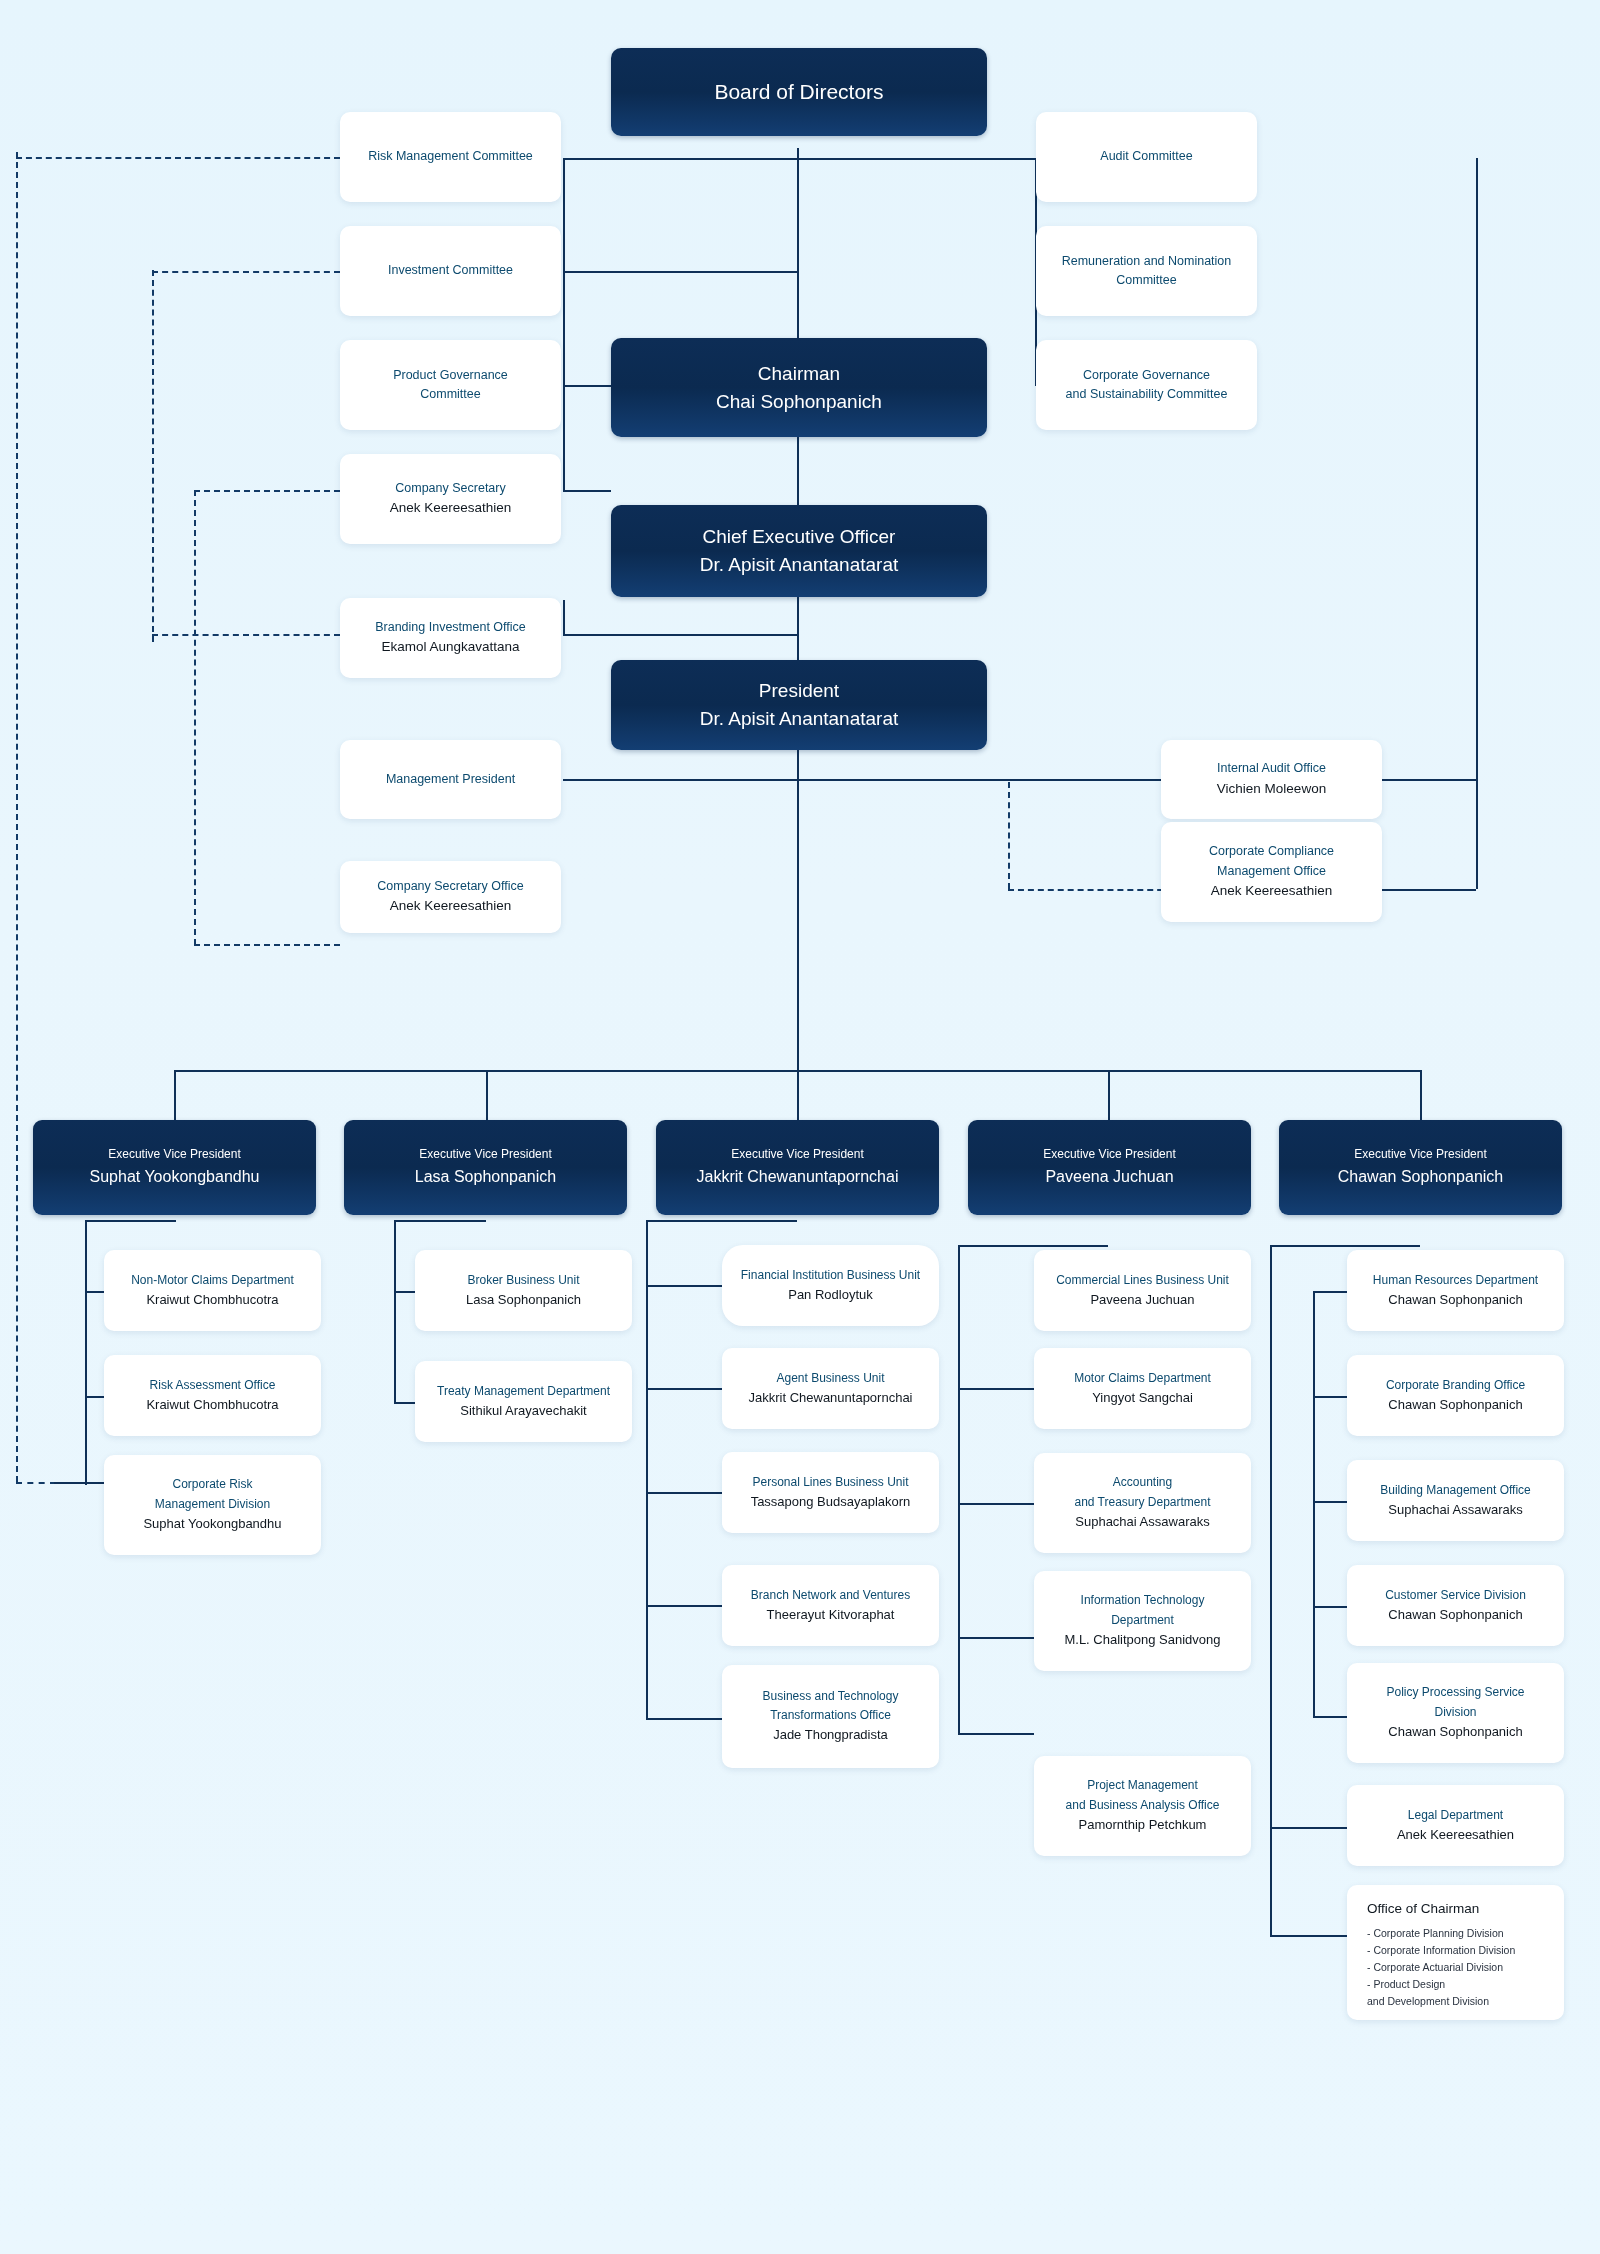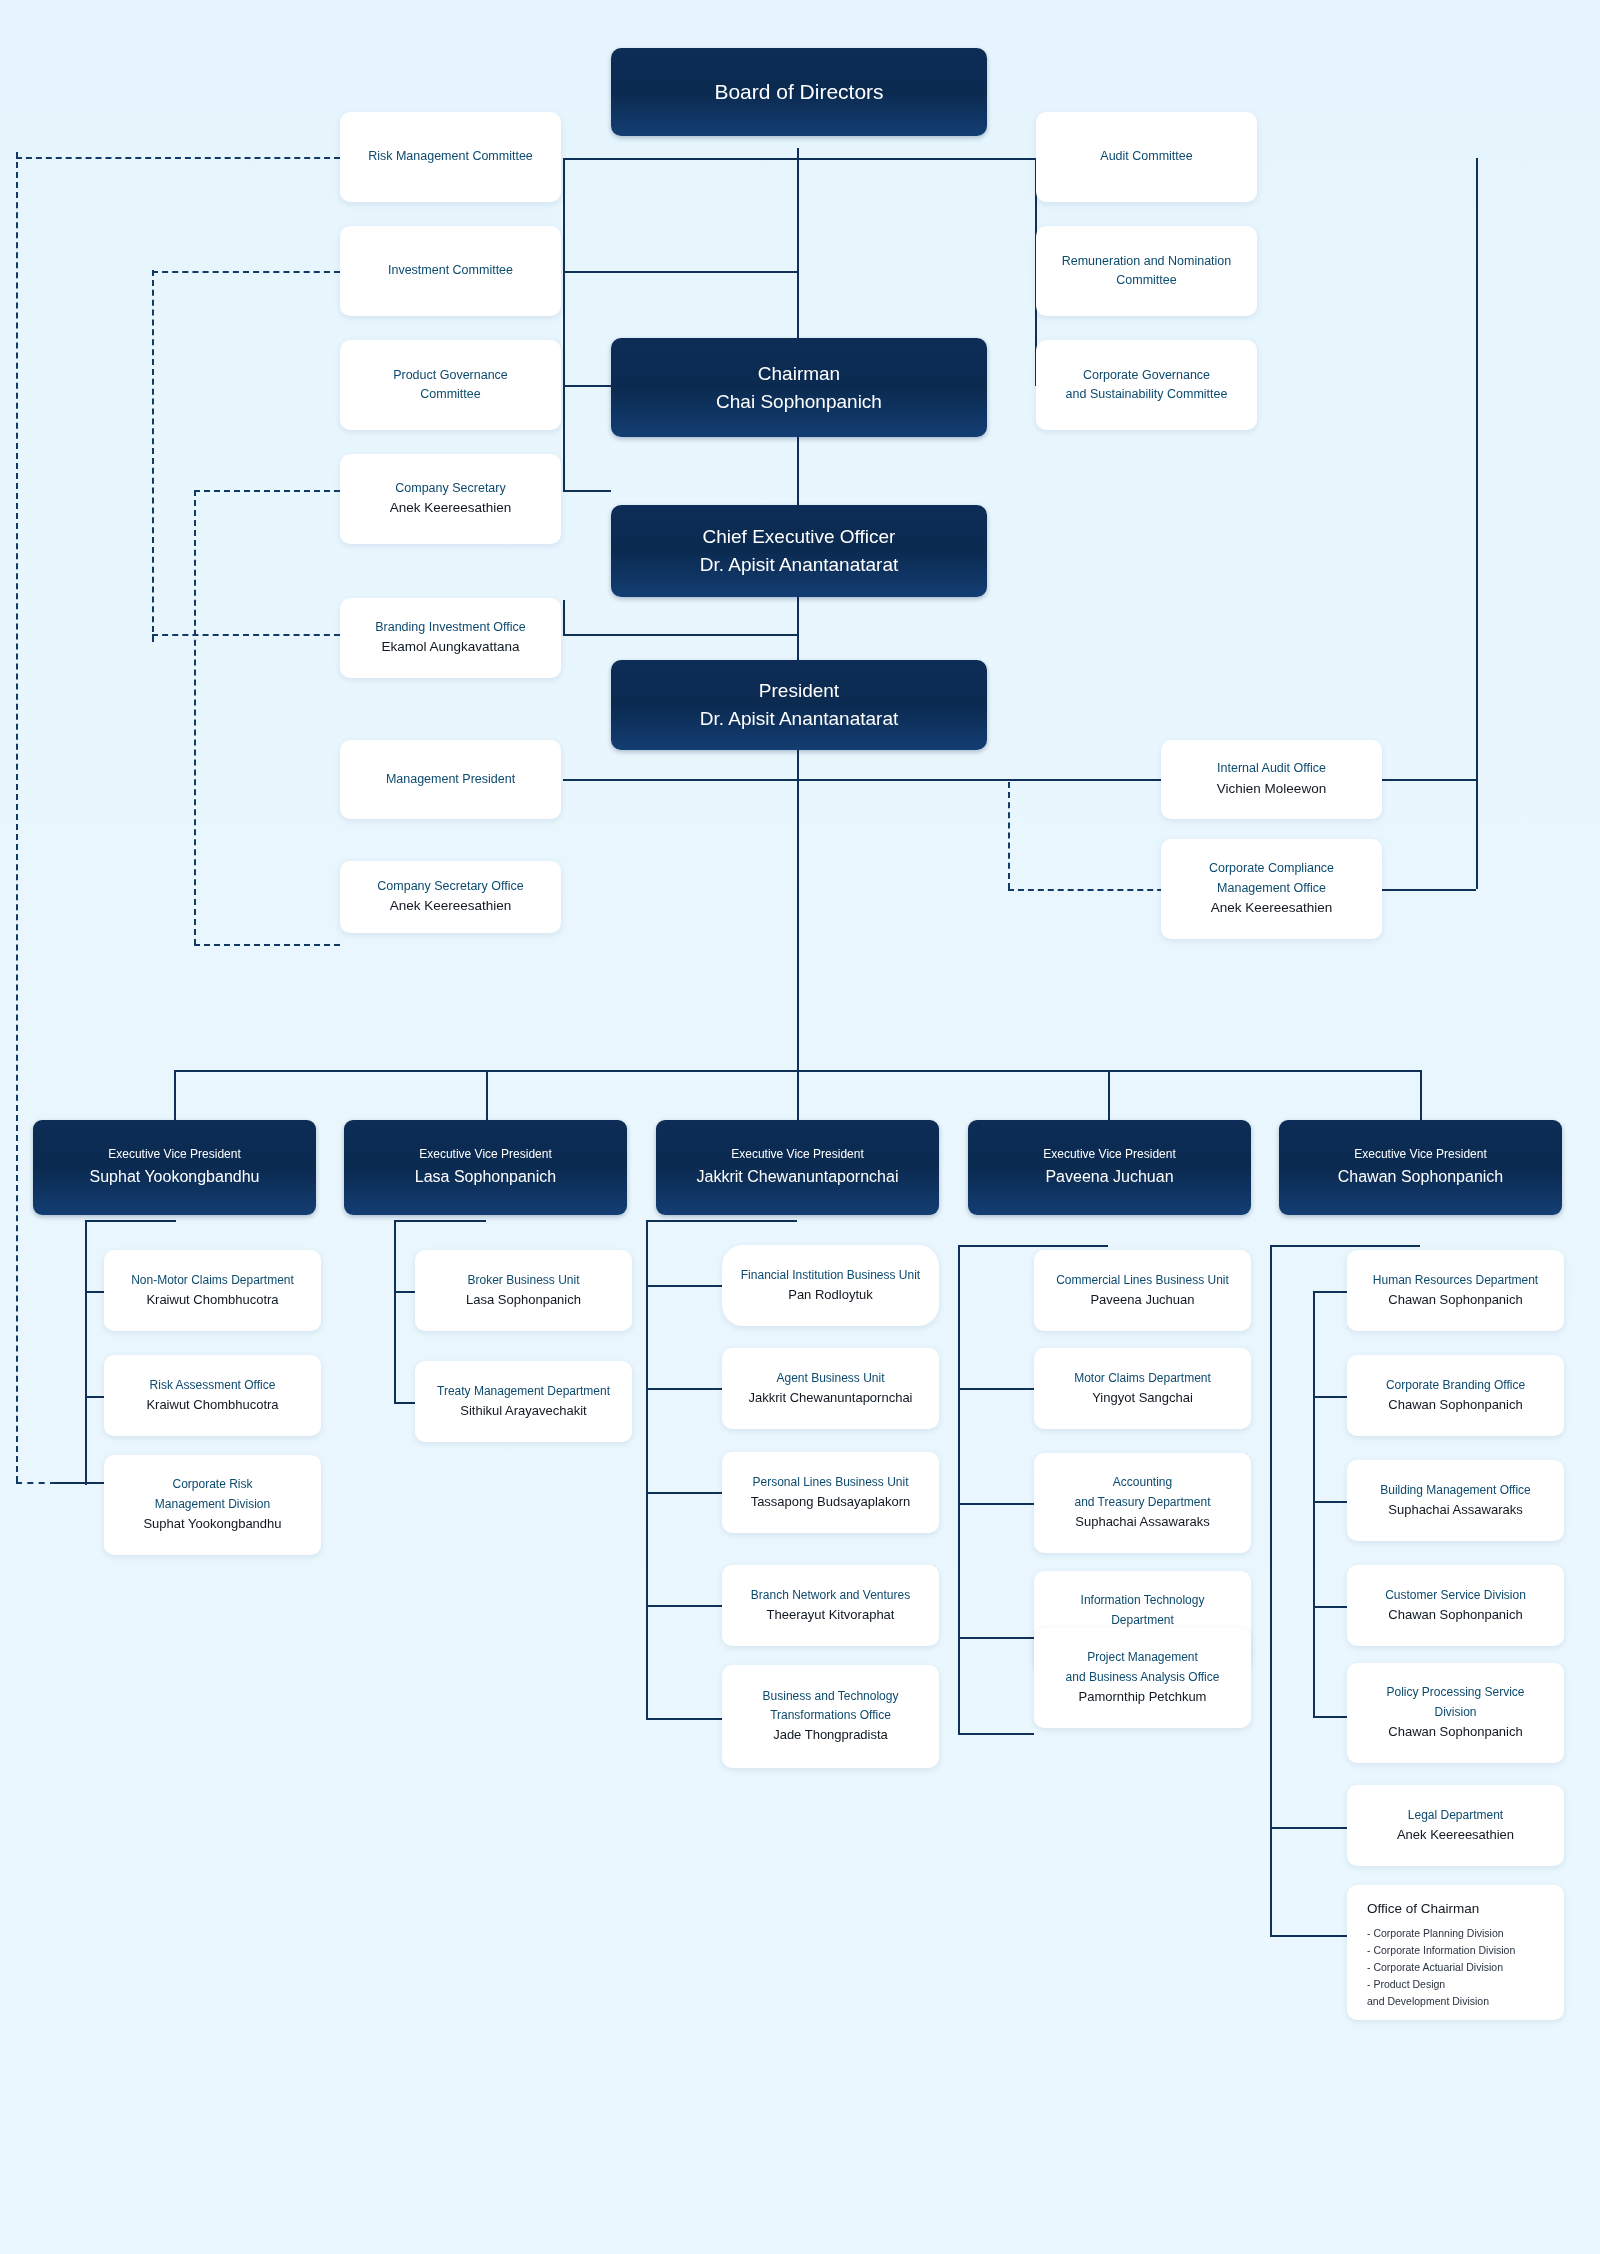--- a/index.html
+++ b/index.html
@@ -263,21 +263,21 @@
   <div class="node light" style="left:1036px; top:340px; width:221px; height:90px; white-space:pre-line;">
     <span class="ttl">Corporate Governance
 and Sustainability Committee</span>
   </div>
 
   <div class="node light" style="left:1161px; top:740px; width:221px; height:79px;">
     <span class="ttl">Internal Audit Office</span>
     <span class="nm">Vichien Moleewon</span>
   </div>
 
-  <div class="node light" style="left:1161px; top:839px; width:221px; height:100px; white-space:pre-line;">
+  <div class="node light" style="left:1161px; top:822px; width:221px; height:100px; white-space:pre-line;">
     <span class="ttl">Corporate Compliance
 Management Office</span>
     <span class="nm">Anek Keereesathien</span>
   </div>
 
   <div class="node dark evp" style="left:33px; top:1120px; width:283px; height:95px;">
     <span class="ttl">Executive Vice President</span>
     <span class="nm">Suphat Yookongbandhu</span>
   </div>
 
@@ -368,21 +368,21 @@
 and Treasury Department</span>
     <span class="nm">Suphachai Assawaraks</span>
   </div>
 
   <div class="node light small" style="left:1034px; top:1571px; width:217px; height:100px; white-space:pre-line;">
     <span class="ttl">Information Technology
 Department</span>
     <span class="nm">M.L. Chalitpong Sanidvong</span>
   </div>
 
-  <div class="node light small" style="left:1034px; top:1628px; width:217px; height:100px; white-space:pre-line;">
+  <div class="node light small" style="left:1034px; top:1756px; width:217px; height:100px; white-space:pre-line;">
     <span class="ttl">Project Management
 and Business Analysis Office</span>
     <span class="nm">Pamornthip Petchkum</span>
   </div>
 
   <div class="node light small" style="left:1347px; top:1250px; width:217px; height:81px;">
     <span class="ttl">Human Resources Department</span>
     <span class="nm">Chawan Sophonpanich</span>
   </div>
 

